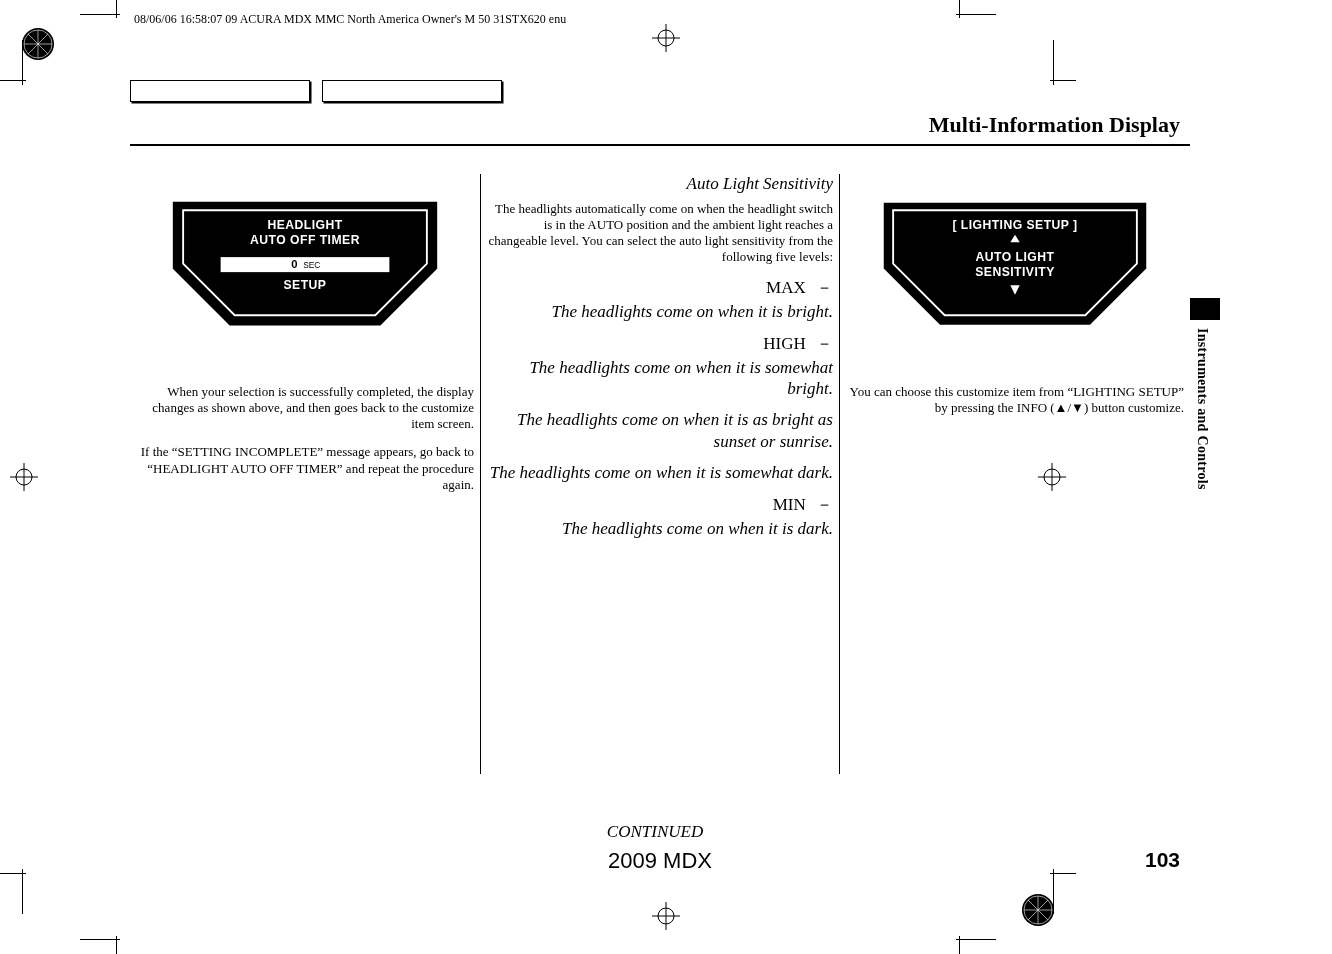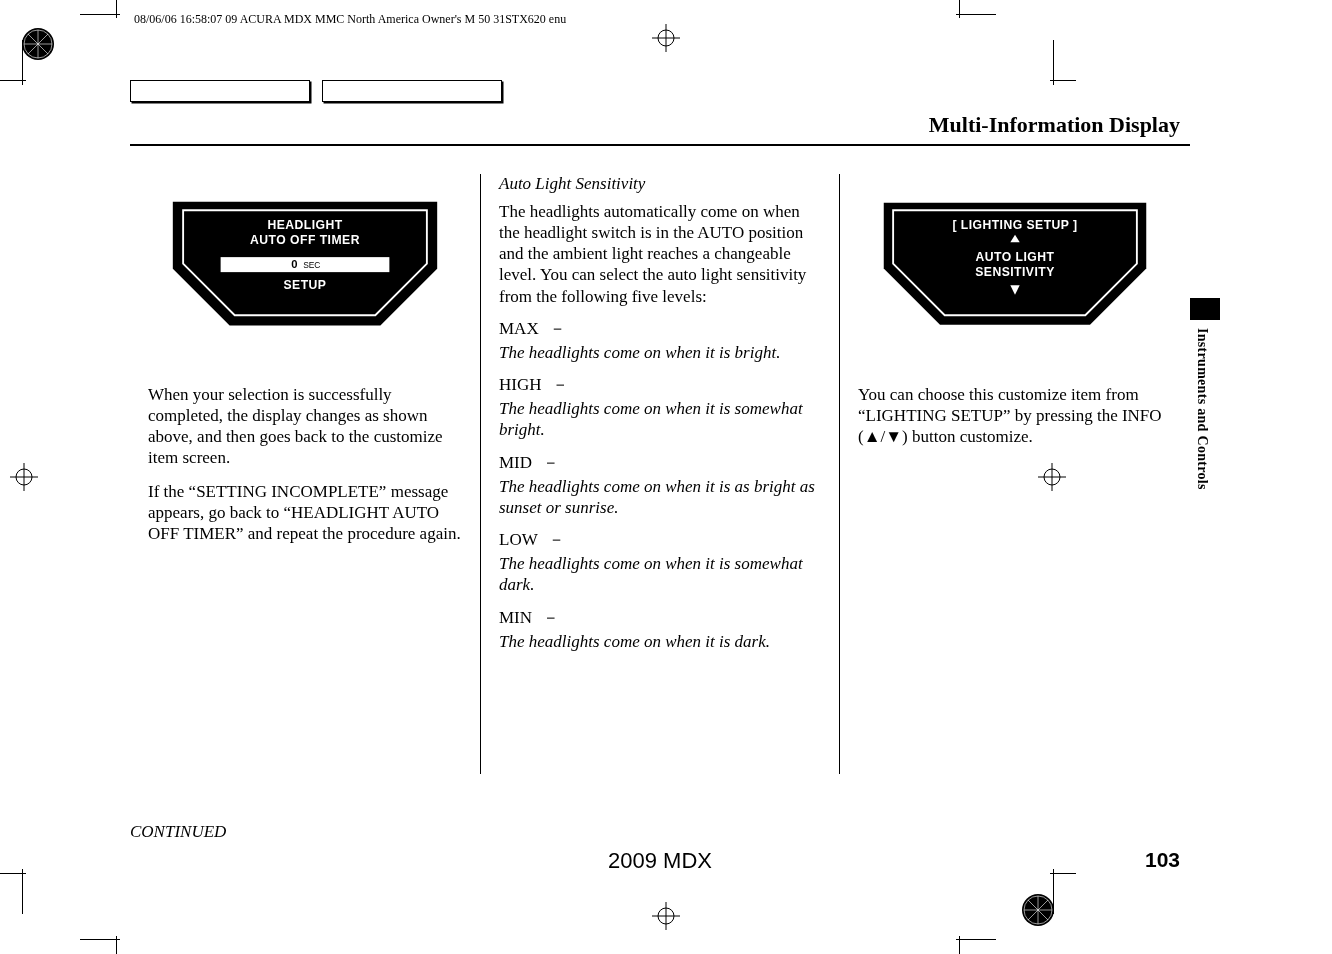--- a/index.html
+++ b/index.html
@@ -47,41 +47,41 @@
     
     .content { position: absolute; top: 80px; left: 130px; width: 1060px; height: 790px; }
     .topboxes { display: flex; gap: 12px; margin-bottom: 10px; }
     .topbox { width: 180px; height: 22px; border: 2px solid #000; box-shadow: 2px 2px 0 #000 inset, 2px 2px 0 #000; box-shadow:none; border:1.5px solid #000; }
     .topbox { box-shadow: 1.5px 1.5px 0 #000; }
     .section-title-wrap { text-align: right; margin-top: 8px; padding-right: 10px; }
     .section-title { font-family: 'Times New Roman', serif; font-weight: bold; font-size: 22px; }
     .hr { height: 1.5px; background: #000; margin-top: 6px; }
 
     .columns { display: flex; margin-top: 28px; height: 600px; }
-    .col { position: relative; padding: 0 18px; }
+    .col { position: relative; padding: 0 6px; text-align: right; }
     .col1 { width: 350px; }
     .col2 { width: 360px; border-left: 1px solid #000; border-right: 1px solid #000; }
     .col3 { width: 350px; }
 
-    .bodytext { font-size: 17px; line-height: 1.25; font-family: 'Century Schoolbook', 'Times New Roman', serif; margin-bottom: 12px; margin-top: 7px; }
+    .bodytext { font-size: 13px; line-height: 1.25; font-family: 'Century Schoolbook', 'Times New Roman', serif; margin-bottom: 12px; margin-top: 7px; }
     .subhead { font-style: italic; font-size: 17px; font-family: 'Century Schoolbook', 'Times New Roman', serif; margin-bottom: 2px; }
     .level { font-size: 17px; margin-bottom: 2px; }
     .level-name { display: inline; }
     .dash { display:inline; margin-left:6px; }
     .level-desc { font-size: 17px; margin-bottom: 10px; line-height:1.25;font-style:italic; }
 
     
     .disp-box { position: relative; width: 300px; height: 150px; margin: 10px auto 50px; }
     .disp-box svg { width:100%; height:100%; display:block; }
     .disp-text { font-family: Arial, Helvetica, sans-serif; font-weight: bold; fill: #fff; font-size: 13px; letter-spacing: 0.5px; }
     .disp-bar { fill: #fff; }
 
     
     .footer { position: absolute; left: 130px; width: 1060px; bottom: 80px; }
-    .continued { text-align: left; font-style: italic; font-family: 'Century Schoolbook','Times New Roman',serif; font-size: 17px; padding-right: 10px; }
+    .continued { text-align: center; font-style: italic; font-family: 'Century Schoolbook','Times New Roman',serif; font-size: 17px; padding-right: 10px; }
     .foot-row { display:flex; align-items:baseline; justify-content:center; position:relative; margin-top: 6px; }
     .model { font-family: Arial, Helvetica, sans-serif; font-size: 22px; }
     .pagenum { position:absolute; right: 10px; font-family: Arial, Helvetica, sans-serif; font-weight: bold; font-size: 21px; margin-left: 24px; }
 
     
     .side-tab { position: absolute; right: -25px; top: 218px; width: 25px; }
     .tab-block { width: 30px; height: 22px; background: #000; margin-bottom: 8px; }
     .tab-text { writing-mode: vertical-rl; font-family: 'Times New Roman', serif; font-weight: bold; font-size: 14px; margin-top: 2px; margin-left: 4px; letter-spacing: 0.3px; }
   </style>
 </head>
@@ -194,23 +194,21 @@
       </div>
 
       <div class="col col2">
         <p class="subhead">Auto Light Sensitivity</p>
         <p class="bodytext" style="margin-bottom:10px">The headlights automatically come on when the headlight switch is in the AUTO position and the ambient light reaches a changeable level. You can select the auto light sensitivity from the following five levels:</p>
         <div id="levels">
             <div class="level"><span class="level-name">MAX</span><span class="dash"> －</span></div>
             <div class="level-desc">The headlights come on when it is bright.</div>
             <div class="level"><span class="level-name">HIGH</span><span class="dash"> －</span></div>
             <div class="level-desc">The headlights come on when it is somewhat bright.</div>
-            <div class="level"><span class="level-name">MID</span><span class="dash"> －</span></div>
             <div class="level-desc">The headlights come on when it is as bright as sunset or sunrise.</div>
-            <div class="level"><span class="level-name">LOW</span><span class="dash"> －</span></div>
             <div class="level-desc">The headlights come on when it is somewhat dark.</div>
             <div class="level"><span class="level-name">MIN</span><span class="dash"> －</span></div>
             <div class="level-desc">The headlights come on when it is dark.</div>
           </div>
       </div>
 
       <div class="col col3">
         <div class="disp-box">
           <svg viewBox="0 0 300 160">
             <polygon points="10,20 290,20 290,90 230,150 70,150 10,90" fill="#000"></polygon>

